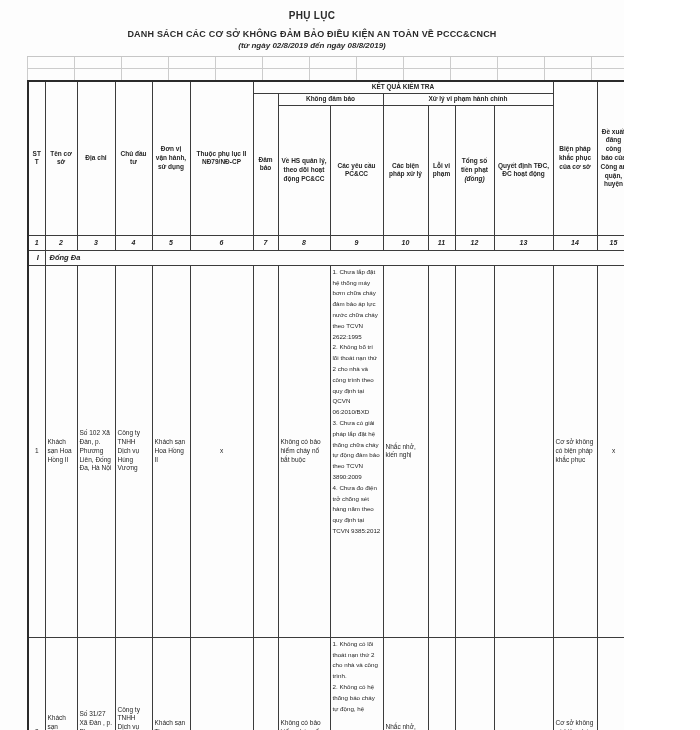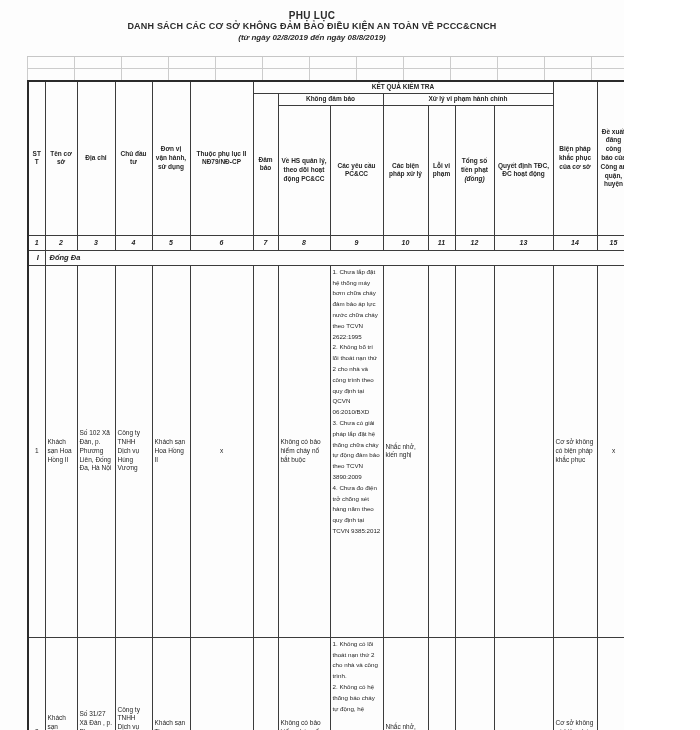--- a/index.html
+++ b/index.html
@@ -3,21 +3,21 @@
 <meta charset="utf-8">
 <style>
   html,body{margin:0;padding:0;background:#ffffff;}
   .page{
     position:relative;width:624px;height:730px;overflow:hidden;
     background:#fdfdfd;color:#222;
     font-family:"Liberation Sans", sans-serif;
   }
   .title{position:absolute;top:10px;left:0;width:100%;text-align:center;font-weight:bold;color:#2a2a2a;}
   .t1{font-size:10px;letter-spacing:.3px;}
-  .t2{font-size:9px;margin-top:0;letter-spacing:.2px;}
+  .t2{font-size:9px;margin-top:8px;letter-spacing:.2px;}
   .t3{font-size:8px;margin-top:2px;font-style:italic;}
 
   
   .ghost{
     position:absolute;left:27px;top:56px;width:670px;height:24px;
     border-top:1px solid #c6c6c6;
     background:repeating-linear-gradient(to right,#cccccc 0 1px,transparent 1px 47px);
   }
   .ghost::after{content:"";position:absolute;left:0;top:11px;width:100%;height:1px;background:#cccccc;}
   .ghost::before{content:"";position:absolute;left:0;bottom:0;width:100%;height:1px;background:#cccccc;}

